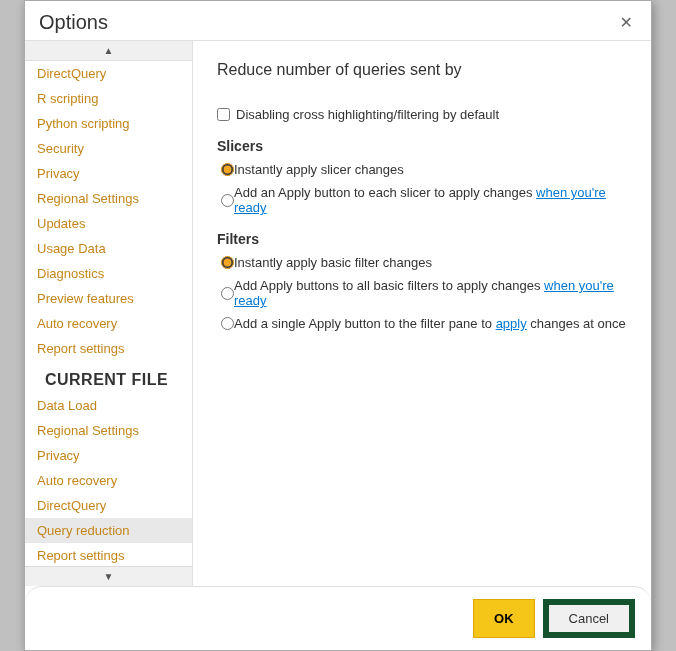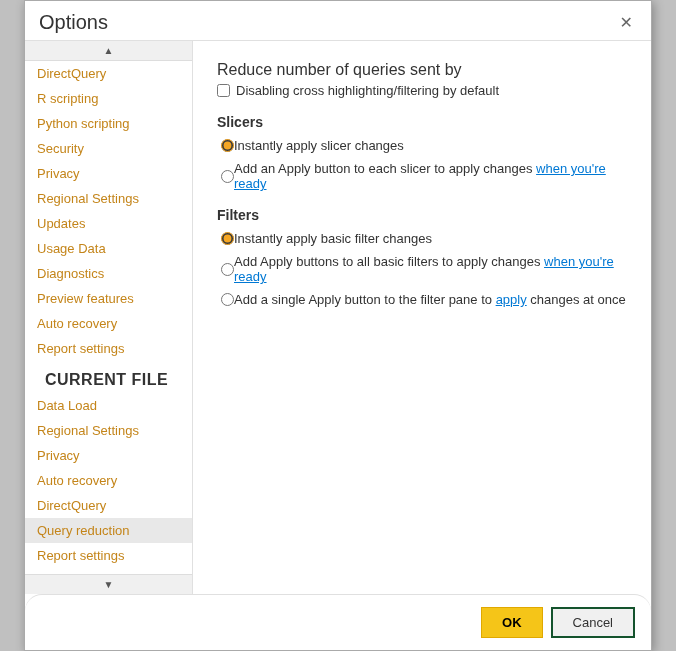--- a/index.html
+++ b/index.html
@@ -103,21 +103,21 @@
     }
     .content {
       flex: 1;
       padding: 20px 24px;
       overflow-y: auto;
     }
     .content h2 {
       font-size: 16px;
       font-weight: 400;
       color: #333;
-      margin-bottom: 4px;
+      margin-bottom: 28px;
     }
     .content h3 {
       font-size: 14px;
       font-weight: 600;
       color: #333;
       margin-top: 16px;
       margin-bottom: 8px;
     }
     .checkbox-row {
       display: flex;
@@ -162,21 +162,21 @@
       justify-content: flex-end;
       gap: 8px;
       padding: 12px 16px;
       border-top: 1px solid #e0e0e0;
       border-radius: 17px;
     }
     .btn {
       padding: 6px 20px;
       font-size: 13px;
       cursor: pointer;
-      border: 2px solid #14532d;
+      border: 6px solid #14532d;
       background: #f0f0f0;
       color: #333;
     }
     .btn-primary {
       background: #f5c518;
       border: 1px solid #e0a800;
       color: #000;
       font-weight: 600;
     }
   </style>

